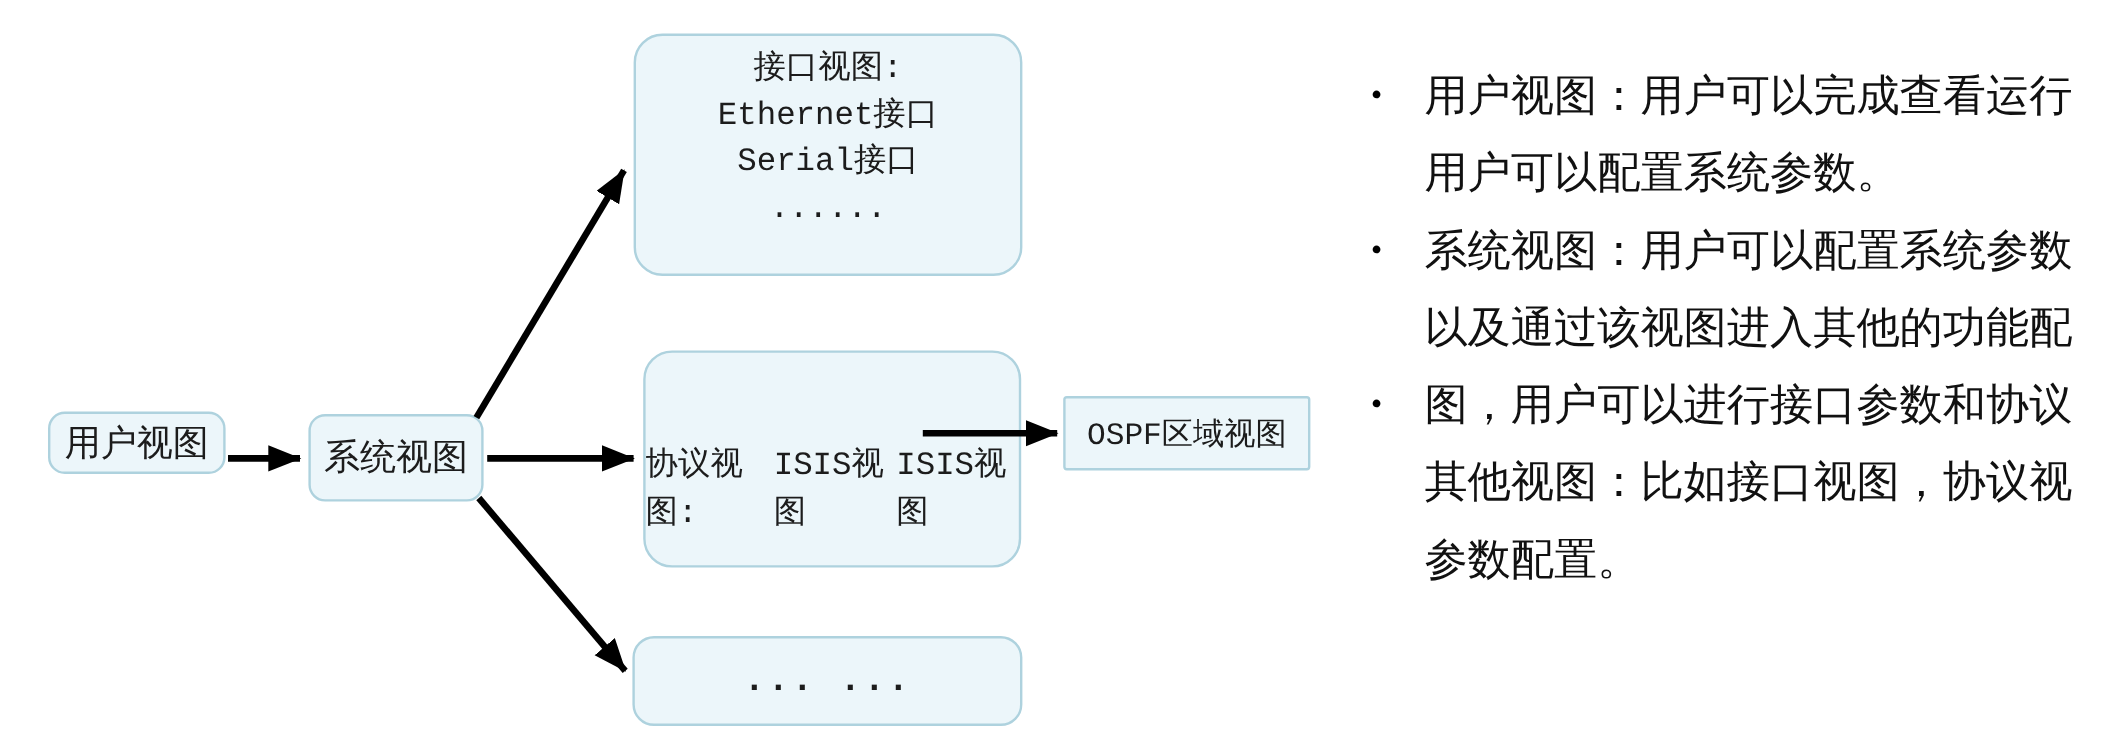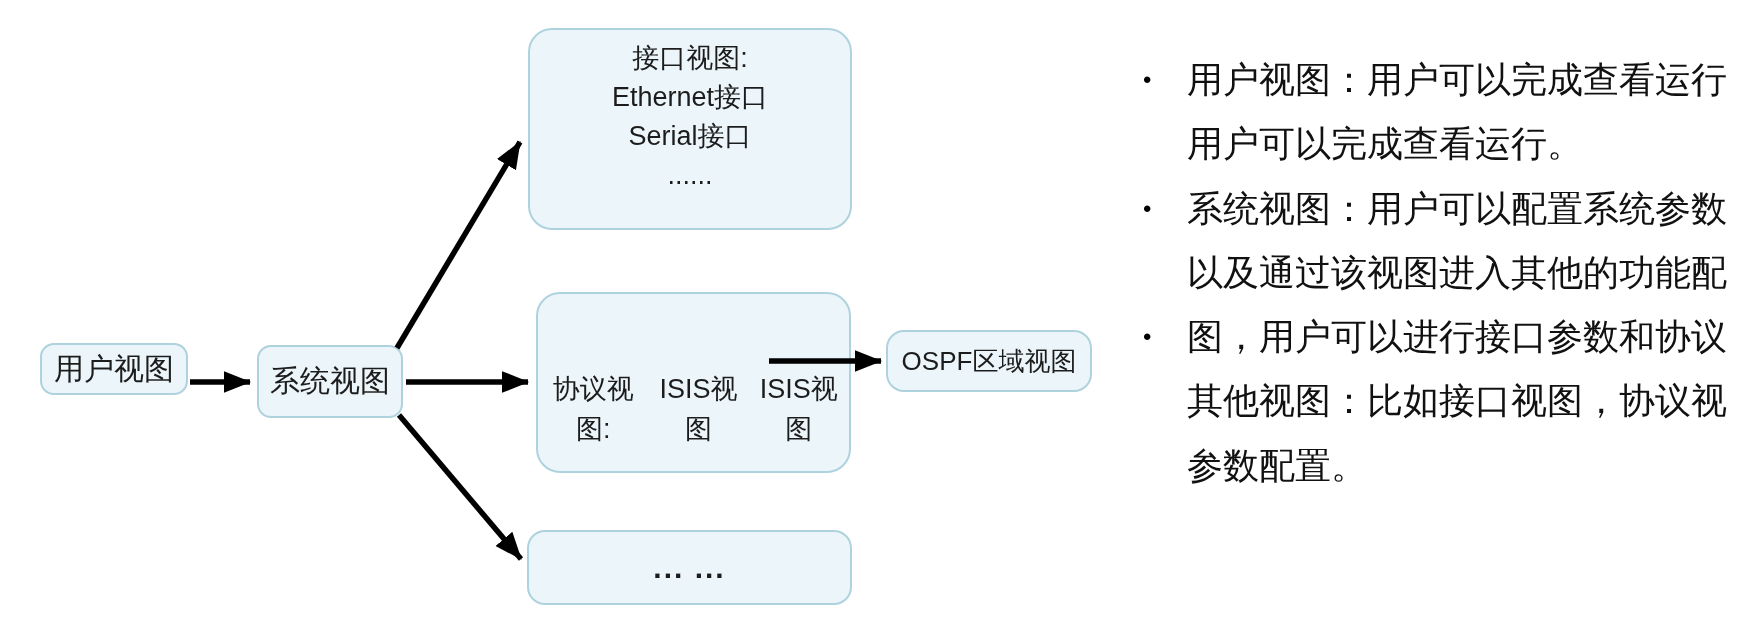--- a/index.html
+++ b/index.html
@@ -12,35 +12,35 @@
   *{margin:0;padding:0;box-sizing:border-box;}
   html,body{width:1764px;height:624px;background:var(--bg);overflow:hidden;}
   .stage{position:relative;width:1764px;height:624px;background:var(--bg);}
 
   
   .node{
     position:absolute;
     border:2px solid var(--box-border);
     background:var(--box-fill);
     color:var(--text);
-    font-family:Liberation Sans, sans-serif;
+    font-family:Liberation Mono, monospace;
     display:flex;align-items:center;justify-content:center;
-    text-align:center;
+    text-align:left;
   }
   .node-user{left:40px;top:343px;width:148px;height:52px;border-radius:14px;font-size:30px;}
   .node-system{left:257px;top:345px;width:146px;height:73px;border-radius:14px;font-size:30px;}
   .node-interface{left:528px;top:28px;width:324px;height:202px;border-radius:24px;
     font-size:27px;flex-direction:column;justify-content:flex-start;padding-top:9px;}
   .node-interface .bline{line-height:39px;height:39px;}
   .node-protocol{left:536px;top:292px;width:315px;height:181px;border-radius:24px;
     font-size:27px;flex-direction:row;justify-content:flex-start;padding-top:13px;}
   .node-protocol .bline{line-height:40px;height:40px;}
   .node-other{left:527px;top:530px;width:325px;height:75px;border-radius:18px;
     font-size:30px;font-weight:bold;letter-spacing:2px;}
-  .node-ospf{left:886px;top:330px;width:206px;height:62px;border-radius:18px;font-size:26px;}
+  .node-ospf{left:886px;top:330px;width:206px;height:62px;border-radius:3px;font-size:26px;}
 
   
   .arrows{position:absolute;left:0;top:0;width:1764px;height:624px;pointer-events:none;}
   .arrows line{stroke:var(--arrow);stroke-width:5.5;}
   .arrows path{fill:var(--arrow);}
 
   
   .notes{
     position:absolute;left:1187px;top:48px;width:560px;
     font-family:"Liberation Serif","DejaVu Serif",serif;
@@ -99,21 +99,21 @@
     <line x1="406" y1="382" x2="528" y2="382" marker-end="url(#ah)"></line>
     <line x1="399" y1="415" x2="521" y2="559" marker-end="url(#ah)"></line>
     <line x1="769" y1="361" x2="881" y2="361" marker-end="url(#ah)"></line>
   </svg>
 
   <div class="notes">
 
     <div class="note-item">
       <span class="bullet">•</span>
       <div>用户视图：用户可以完成查看运行</div>
-      <div>用户可以完成查看运行。</div>
+      <div>用户可以配置系统参数。</div>
     </div>
 
     <div class="note-item">
       <span class="bullet">•</span>
       <div>系统视图：用户可以配置系统参数</div>
       <div>以及通过该视图进入其他的功能配</div>
     </div>
 
     <div class="note-item">
       <span class="bullet">•</span>

